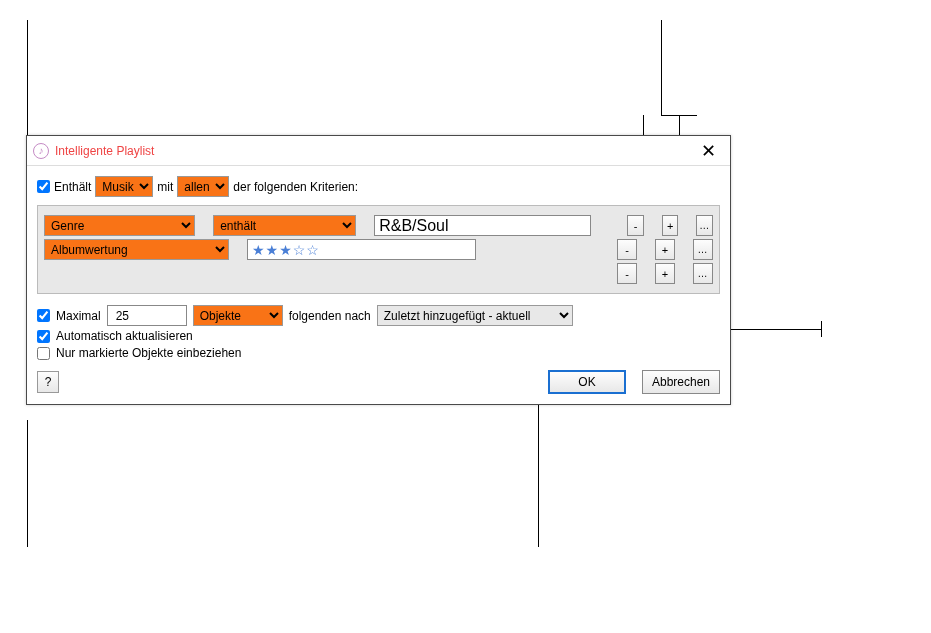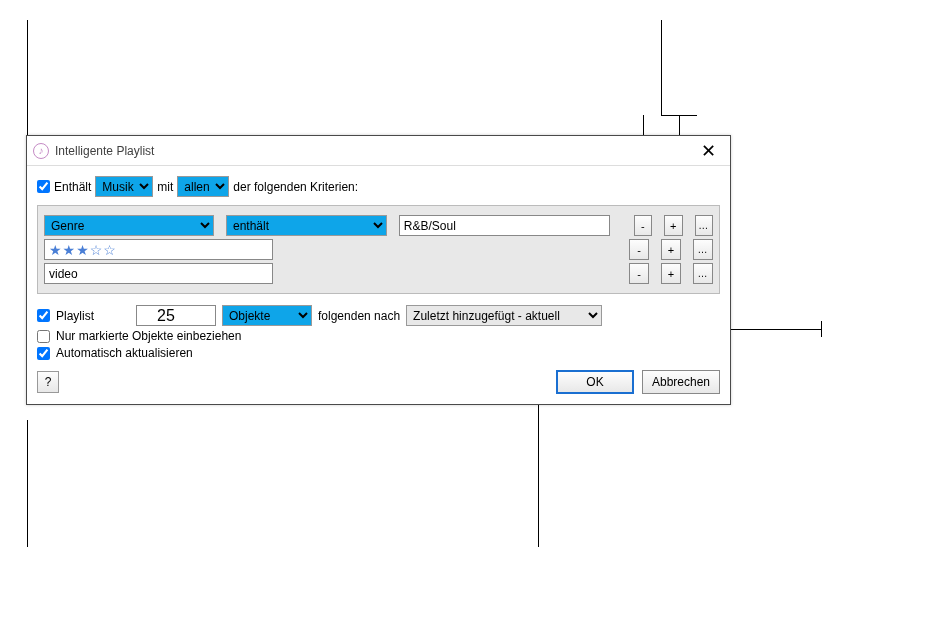--- a/index.html
+++ b/index.html
@@ -51,21 +51,21 @@
       border: 1px solid #c58bc5;
       border-radius: 50%;
       display: flex;
       align-items: center;
       justify-content: center;
       color: #c58bc5;
       font-size: 10px;
     }
     .title-text {
       font-size: 12px;
-      color: #404040;
+      color: #ef4444;
     }
     .close-btn {
       font-size: 18px;
       line-height: 1;
       cursor: pointer;
       padding: 2px 6px;
     }
     .content {
       padding: 8px 10px 10px 10px;
     }
@@ -75,45 +75,45 @@
       gap: 4px;
       padding: 2px 0 8px 0;
     }
     input[type="checkbox"] {
       width: 13px;
       height: 13px;
     }
     select {
       font-family: inherit;
       font-size: 12px;
-      background: #0ea5e9;
+      background: #f97316;
       border: 1px solid #999;
       height: 21px;
       padding: 0 2px;
     }
     .rules-box {
       border: 1px solid #bbb;
       background: #e8e8e8;
       padding: 6px 6px;
     }
     .rule-row {
       display: flex;
-      gap: 12px;
+      gap: 18px;
       margin: 3px 0;
       border-radius: 8px;
     }
     .col-field { width: 185px; }
     .col-op { width: 175px; }
     .col-val {
       width: 229px;
       height: 21px;
       border: 1px solid #888;
       background: #fff;
       font-family: inherit;
-      font-size: 12px;
+      font-size: 16px;
       padding: 0 4px;
     }
     .stars {
       width: 229px;
       height: 21px;
       border: 1px solid #888;
       background: #fff;
       display: flex;
       align-items: center;
       padding: 0 4px;
@@ -143,24 +143,23 @@
     .opt-row {
       display: flex;
       align-items: center;
       gap: 6px;
       margin: 3px 0;
     }
     .limit-val {
       width: 80px;
       height: 21px;
       border: 1px solid #888;
-      padding: 0 20px;
+      padding: 0 8px;
       font-family: inherit;
-      font-size: 16px;
-      margin-left: 36px;
+      font-size: 12px;
     }
     .limit-units { width: 90px; }
     .sort-sel {
       width: 196px;
       background: #e8e8e8;
     }
     .buttons-row {
       display: flex;
       align-items: center;
       margin-top: 10px;
@@ -178,20 +177,21 @@
     }
     .push { flex: 1; }
     .dlg-btn {
       min-width: 78px;
       height: 24px;
       border: 1px solid #888;
       background: linear-gradient(#fdfdfd,#e8e8e8);
       cursor: pointer;
       font-family: inherit;
       font-size: 12px;
+      margin-left: 8px;
     }
     .dlg-btn.primary {
       border: 2px solid #1a6fd1;
     }
     
     .callout {
       position: absolute;
       background: #000;
     }
   </style>
@@ -256,74 +256,76 @@
             </div>
           <div class="tiny-btn">
               <span>+</span>
             </div>
           <div class="tiny-btn ell">
               <span>…</span>
             </div>
         </div>
 
         <div class="rule-row">
+          <select class="col-field">
+            <option>Albumwertung</option>
+          </select>
           <div class="stars">
             <span class="star">★</span>
             <span class="star">★</span>
             <span class="star">★</span>
             <span class="star empty">☆</span>
             <span class="star empty">☆</span>
           </div>
           <div class="spacer"></div>
           <div class="tiny-btn">
               <span>-</span>
             </div>
           <div class="tiny-btn">
               <span>+</span>
             </div>
           <div class="tiny-btn ell">
               <span>…</span>
             </div>
         </div>
 
         <div class="rule-row">
-          <input class="col-val" type="text" value="video" style="">
           <div class="spacer"></div>
           <div class="tiny-btn">
               <span>-</span>
             </div>
           <div class="tiny-btn">
               <span>+</span>
             </div>
           <div class="tiny-btn ell">
               <span>…</span>
             </div>
         </div>
       </div>
 
       <div class="options">
         <div class="opt-row">
           <input type="checkbox" checked="" style="">
-          <span>Playlist</span>
+          <span>Maximal</span>
           <input class="limit-val" type="text" value="25" style="">
           <select class="limit-units">
             <option>Objekte</option>
           </select>
           <span>folgenden nach</span>
           <select class="sort-sel">
             <option>Zuletzt hinzugefügt - aktuell</option>
           </select>
         </div>
         <div class="opt-row">
+          <input type="checkbox" checked="" style="">
+          <span>Automatisch aktualisieren</span>
+        </div>
+        <div class="opt-row">
           <input type="checkbox" style="">
           <span>Nur markierte Objekte einbeziehen</span>
-        </div>
-        <div class="opt-row">
-          <input type="checkbox" checked="" style="">
-          <span>Automatisch aktualisieren</span>
         </div>
       </div>
 
       <div class="buttons-row">
         <div class="help-btn">
             <span>?</span>
           </div>
         <div class="push"></div>
         <button class="dlg-btn primary">OK</button>
         <button class="dlg-btn">Abbrechen</button>

